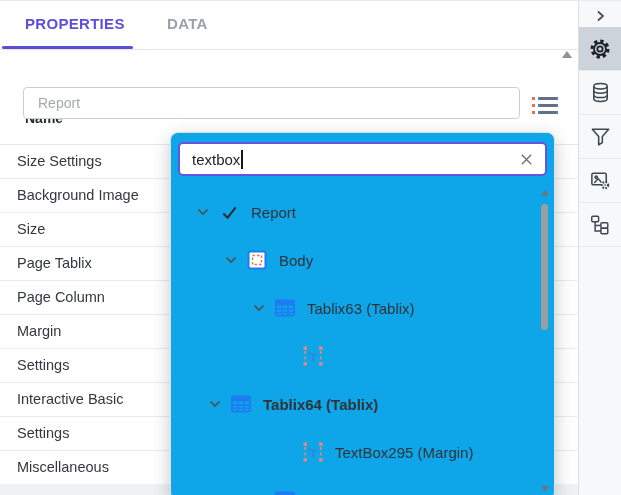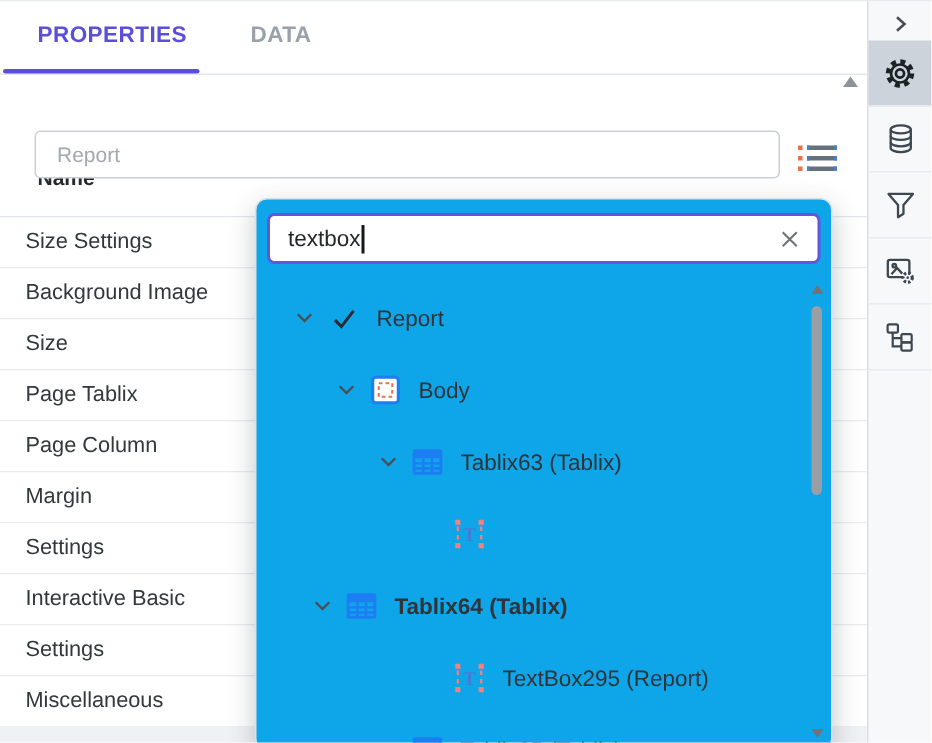--- a/index.html
+++ b/index.html
@@ -245,21 +245,21 @@
       <line x1="2.2" y1="5" x2="2.2" y2="15" stroke="#f2837a" stroke-width="1.5" stroke-dasharray="3 2.6"></line>
       <line x1="17.8" y1="5" x2="17.8" y2="15" stroke="#f2837a" stroke-width="1.5" stroke-dasharray="3 2.6"></line>
       <rect x="0.5" y="0.5" width="3.4" height="3.4" fill="#f2837a"></rect>
       <rect x="16.1" y="0.5" width="3.4" height="3.4" fill="#f2837a"></rect>
       <rect x="0.5" y="16.1" width="3.4" height="3.4" fill="#f2837a"></rect>
       <rect x="16.1" y="16.1" width="3.4" height="3.4" fill="#f2837a"></rect>
       <text x="10" y="14.6" font-size="13" font-weight="bold" fill="#3f7fd6" text-anchor="middle" font-family="Liberation Serif, serif">T</text>
     </svg>
   </span>
         </span>
-    <span class="tree-label">TextBox295 (Report)</span>
+    <span class="tree-label">TextBox295 (Margin)</span>
   </div>
       <div class="tree-row" style="padding-left: 76px;">
     <span class="chev-slot">
           <span>
     <svg width="16" height="16" viewBox="0 0 16 16">
               <path d="M3.5 5.5 L8 10 L12.5 5.5" stroke="#4a4f54" stroke-width="1.6" fill="none"></path>
             </svg>
   </span>
         </span>
     <span class="tree-icon-slot">

